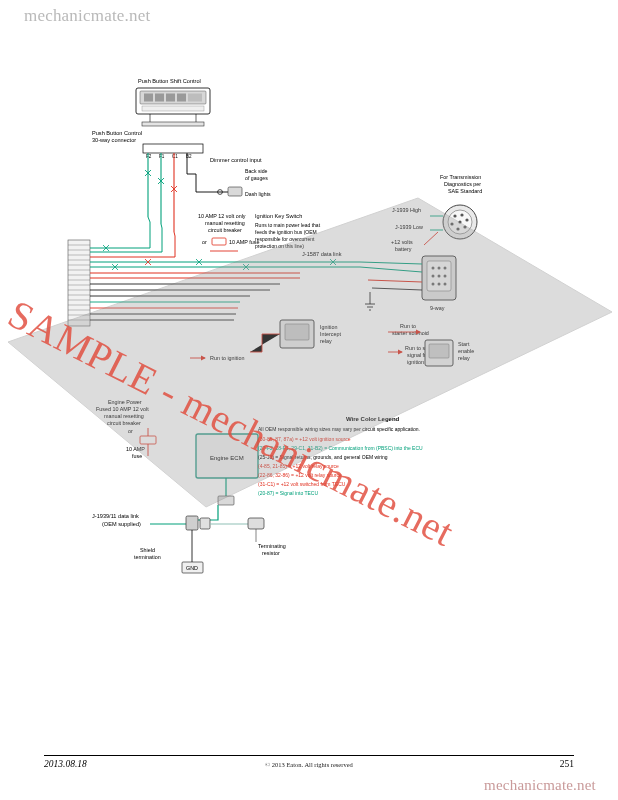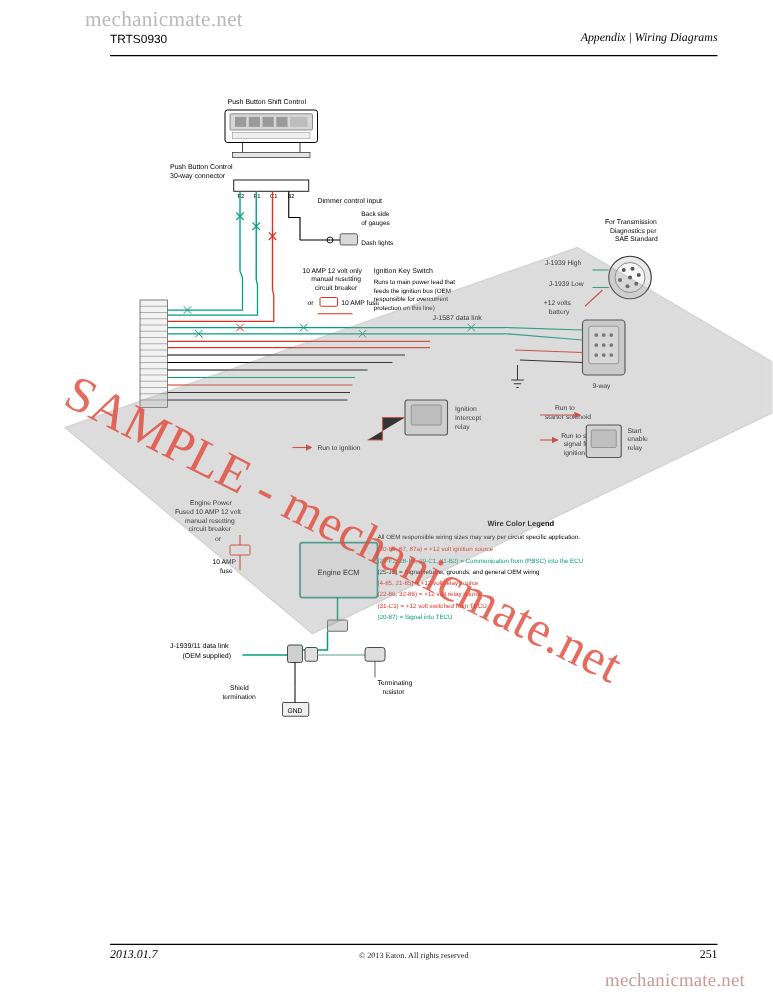--- a/index.html
+++ b/index.html
@@ -11,21 +11,20 @@
     width: 618px;
     height: 800px;
     position: relative;
     font-family: "Liberation Serif", serif;
     overflow: hidden;
   }
   .page {
     position: absolute;
     inset: 0;
     background: #ffffff;
-    margin-left: 44px;
   }
 
   
   .wm-top {
     position: absolute;
     left: 24px;
     top: 6px;
     font-family: "Liberation Serif", serif;
     font-size: 17px;
     color: #b9b9b9;
@@ -131,24 +130,20 @@
     letter-spacing: .5px;
   }
 </style>
 </head>
 <body>
 
 <div class="page">
 
   <div class="wm-top">mechanicmate.net</div>
 
-  <div class="hdr">
-    <div class="hdr-left">TRTS0930</div>
-    <div class="hdr-right">Appendix | Wiring Diagrams</div>
-  </div>
 
   <div class="diagram">
     <svg width="618" height="560" viewBox="0 0 618 560" xmlns="http://www.w3.org/2000/svg">
       <defs>
         <marker id="arrR" markerWidth="6" markerHeight="6" refX="5" refY="3" orient="auto">
           <path d="M0,0 L6,3 L0,6 z" fill="#e03020"></path>
         </marker>
         <marker id="arrK" markerWidth="6" markerHeight="6" refX="5" refY="3" orient="auto">
           <path d="M0,0 L6,3 L0,6 z" fill="#000"></path>
         </marker>
@@ -355,19 +350,19 @@
   </div>
 
   <div class="sample-band">
     <svg width="618" height="560" viewBox="0 0 618 560" xmlns="http://www.w3.org/2000/svg">
       <polygon points="8,290 418,146 612,260 206,455" fill="#9b9b9b" opacity="0.34" stroke="#7a7a7a" stroke-width="1"></polygon>
     </svg>
     <div class="sample-text">SAMPLE - mechanicmate.net</div>
   </div>
 
   <div class="ftr">
-    <div class="ftr-left">2013.01.7</div>
+    <div class="ftr-left">2013.08.18</div>
     <div class="ftr-center">© 2013 Eaton. All rights reserved</div>
     <div class="ftr-right">251</div>
   </div>
 
   <div class="wm-bottom">mechanicmate.net</div>
 </div>
 
 </body></html>

